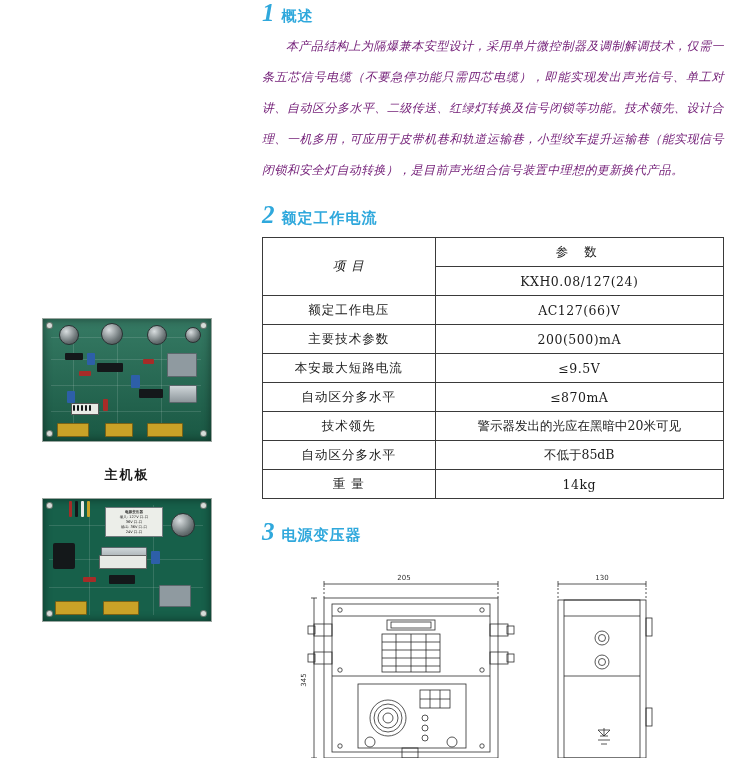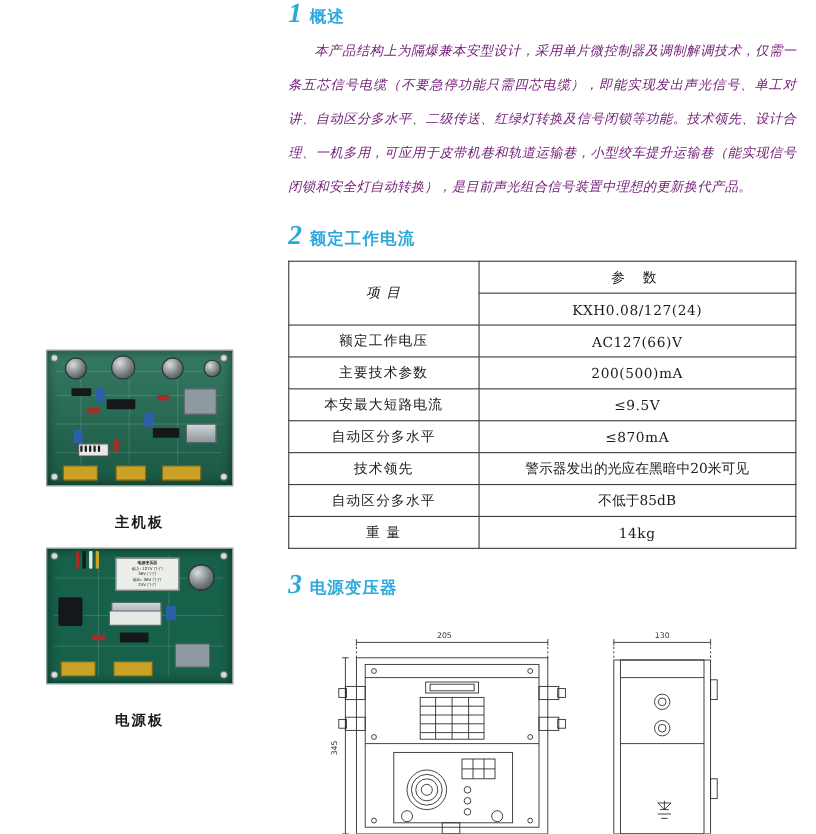--- a/index.html
+++ b/index.html
@@ -186,21 +186,20 @@
 
         <div class="comp white" style="left:56px;top:56px;width:46px;height:12px;border:1px solid #666;"></div>
         <div class="comp yellow" style="left:12px;top:102px;width:30px;height:12px;border:1px solid #7a6316;"></div>
         <div class="comp yellow" style="left:60px;top:102px;width:34px;height:12px;border:1px solid #7a6316;"></div>
         <div class="comp grey" style="left:116px;top:86px;width:30px;height:20px;border:1px solid #5c676c;"></div>
         <div class="hole" style="left:4px;top:4px;"></div>
         <div class="hole" style="left:158px;top:4px;"></div>
         <div class="hole" style="left:4px;top:112px;"></div>
         <div class="hole" style="left:158px;top:112px;"></div>
       </div>
-      <div class="photo-caption">电源板</div>
     </div>
 
   </div>
 
   <div class="content">
 
     <div class="sec-head">
       <span class="sec-num">1</span>
       <span class="sec-title">概述</span>
     </div>

